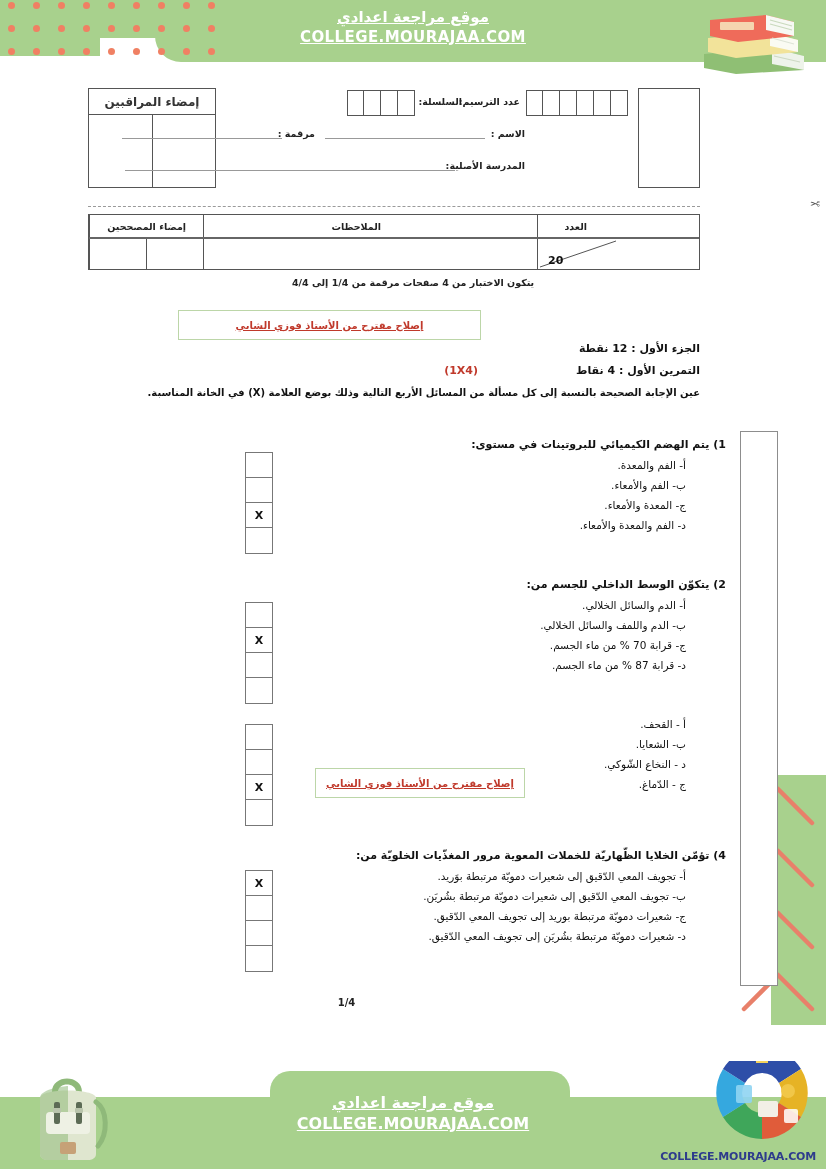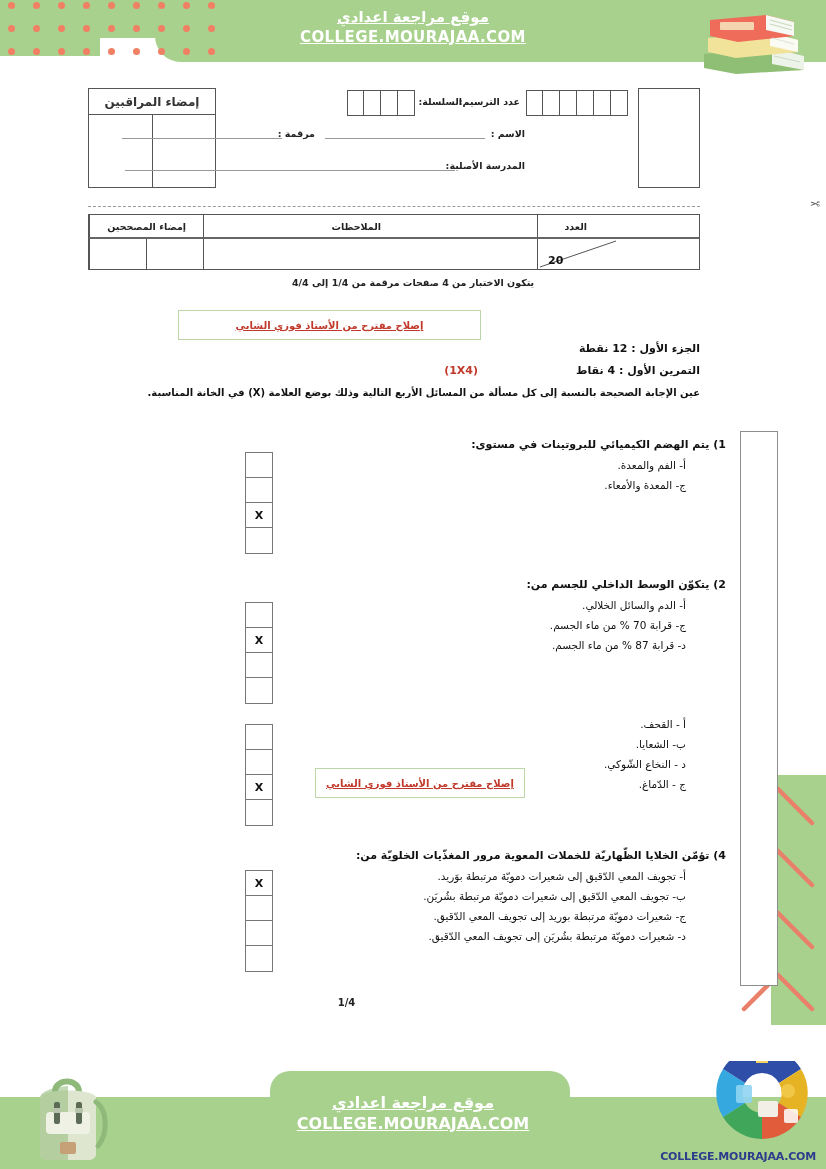--- a/index.html
+++ b/index.html
@@ -560,32 +560,35 @@
   <div class="sec-line sec-part">الجزء الأول : 12 نقطة</div>
   <div class="sec-line sec-ex">التمرين الأول : 4 نقاط</div>
   <div class="points-tag">(1X4)</div>
   <div class="instruction">عين الإجابة الصحيحة بالنسبة إلى كل مسألة من المسائل الأربع التالية وذلك بوضع العلامة (X) في الخانة المناسبة.</div>
 
   <div class="margin-col"></div>
 
   <div class="question q1">
     <div class="q-title">1) يتم الهضم الكيميائي للبروتينات في مستوى:</div>
     <div class="q-opt">أ- الفم والمعدة.</div>
+    <div class="q-opt">ب- الفم والأمعاء.</div>
     <div class="q-opt">ج- المعدة والأمعاء.</div>
+    <div class="q-opt">د- الفم والمعدة والأمعاء.</div>
   </div>
   <div class="ansbox ab1">
     <div class="slot"></div>
     <div class="slot"></div>
     <div class="slot">X</div>
     <div class="slot"></div>
   </div>
 
   <div class="question q2">
     <div class="q-title">2) يتكوّن الوسط الداخلي للجسم من:</div>
     <div class="q-opt">أ-  الدم والسائل الخلالي.</div>
+    <div class="q-opt">ب- الدم واللمف والسائل الخلالي.</div>
     <div class="q-opt">ج- قرابة 70 % من ماء الجسم.</div>
     <div class="q-opt">د-  قرابة 87 % من ماء الجسم.</div>
   </div>
   <div class="ansbox ab2">
     <div class="slot"></div>
     <div class="slot">X</div>
     <div class="slot"></div>
     <div class="slot"></div>
   </div>
 

